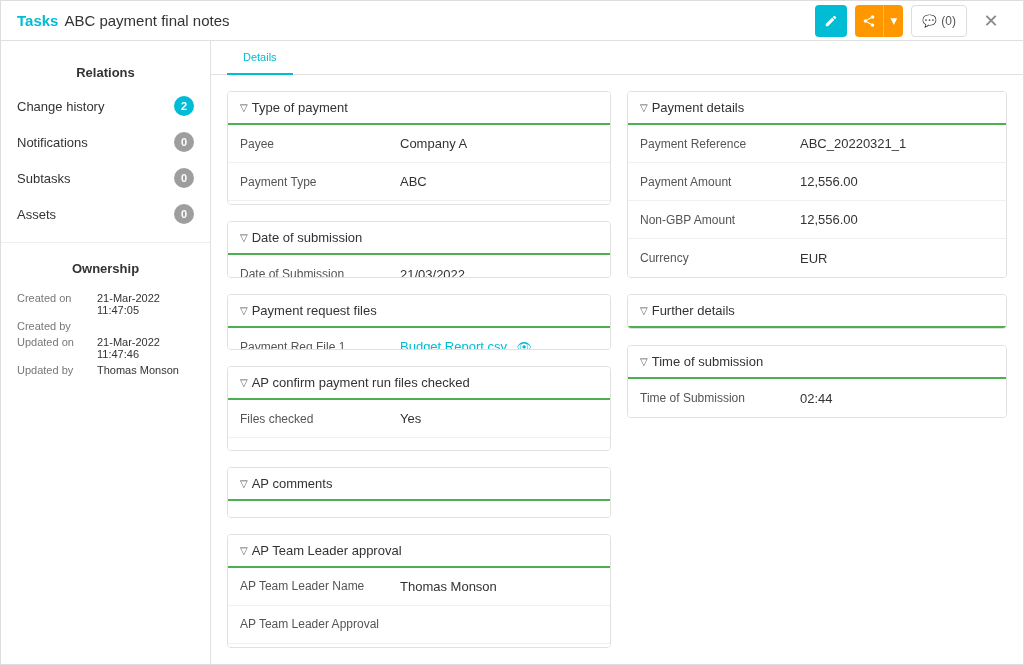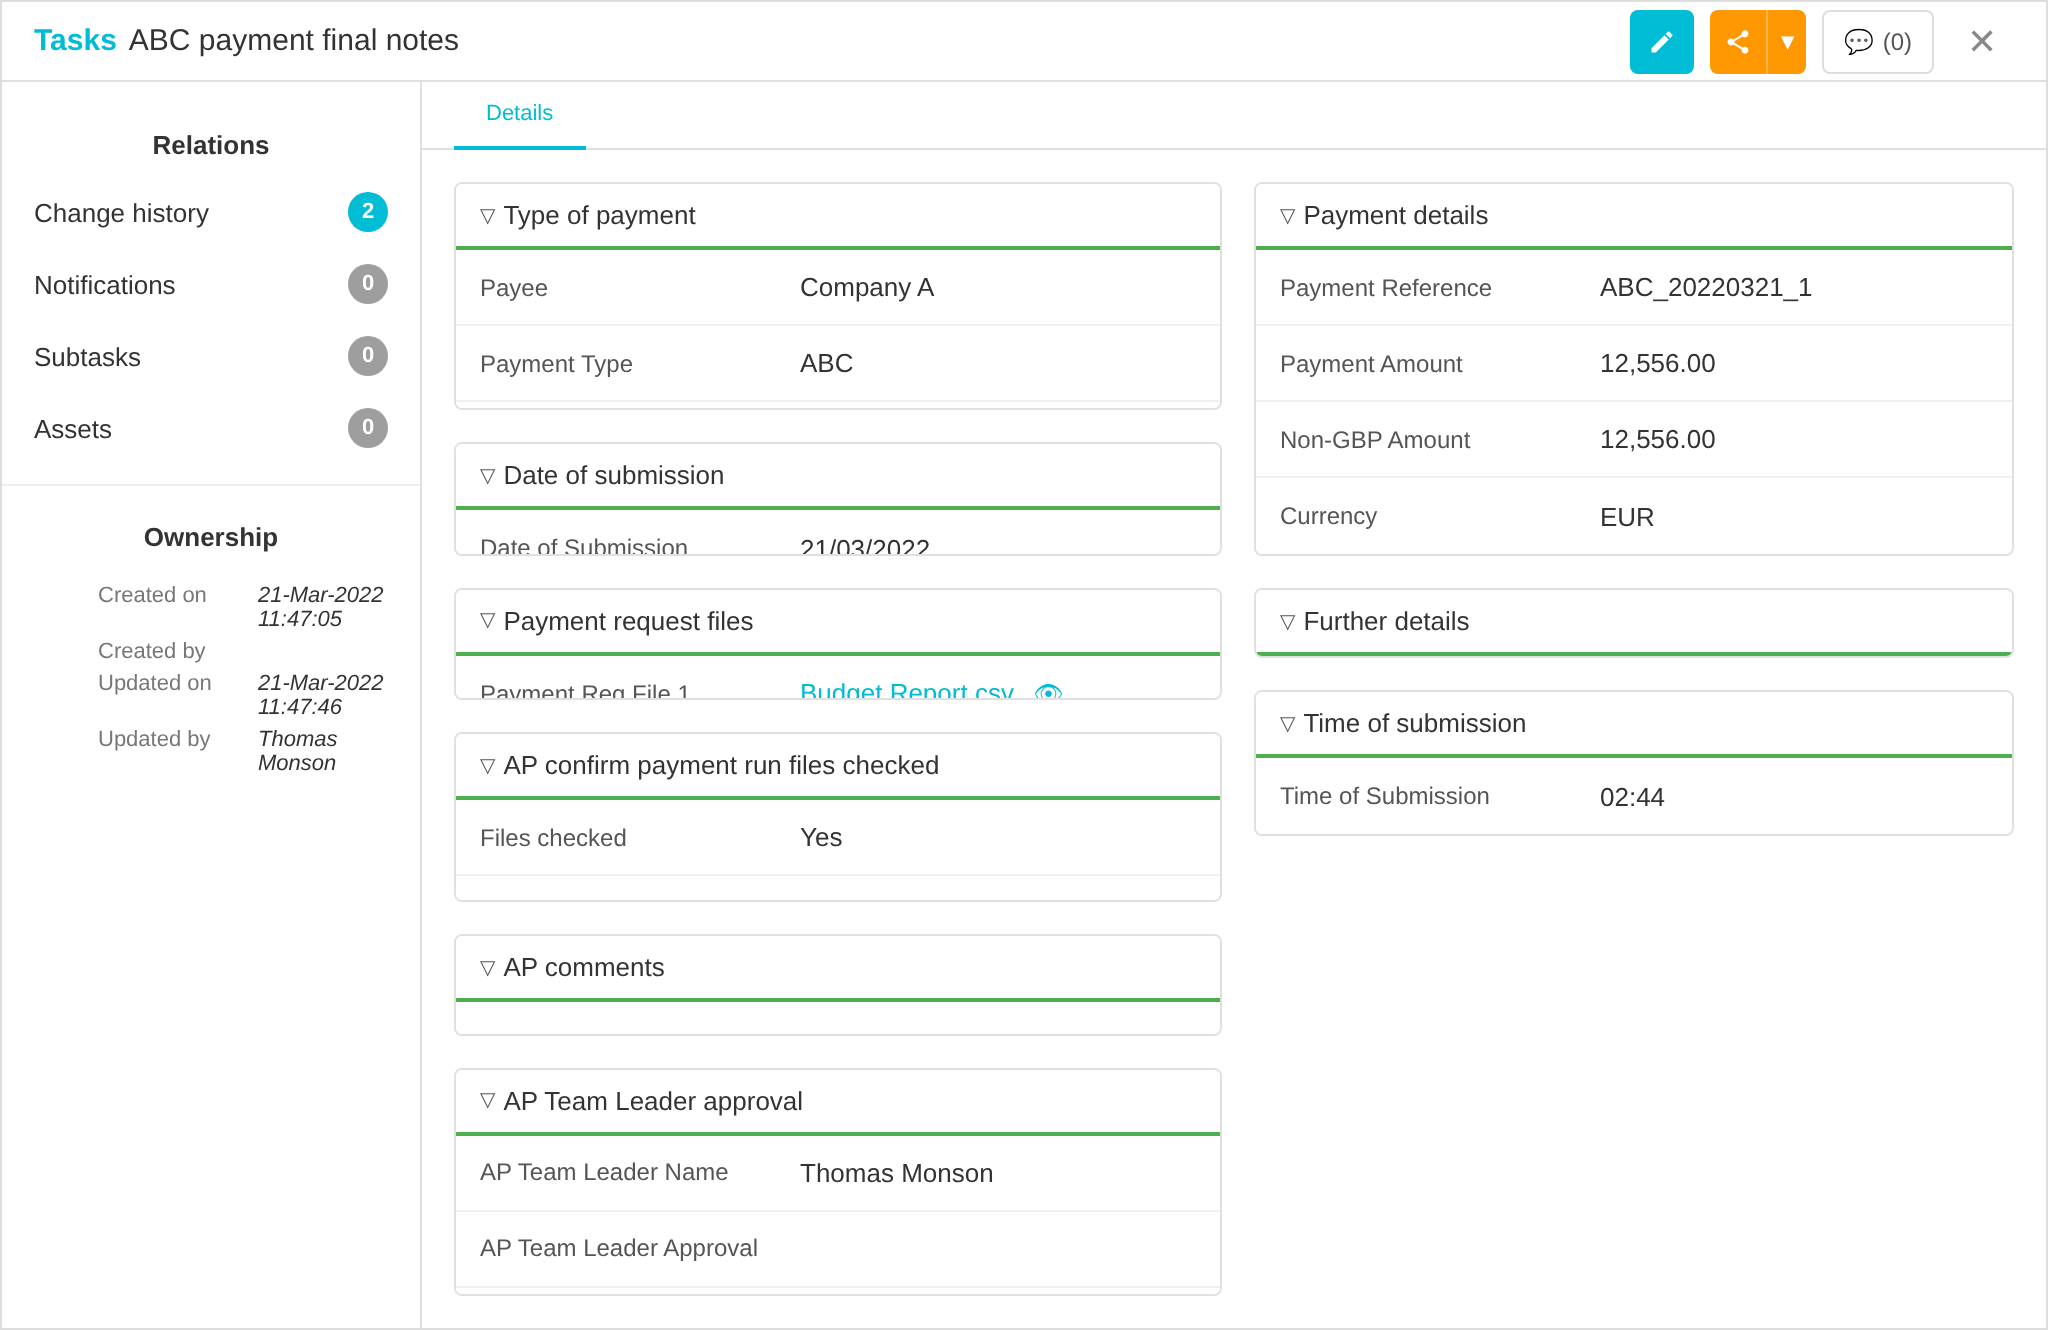--- a/index.html
+++ b/index.html
@@ -25,24 +25,24 @@
 
     
     .sidebar { width: 210px; min-width: 210px; border-right: 1px solid #e0e0e0; padding: 16px 0; display: flex; flex-direction: column; overflow-y: auto; }
     .sidebar-section-title { font-weight: 600; font-size: 13px; text-align: center; padding: 8px 4px; color: #333; }
     .sidebar-item { display: flex; align-items: center; padding: 8px 16px; cursor: pointer; }
     .sidebar-item-label { flex: 1; font-size: 13px; color: #333; }
     .badge { border-radius: 50%; width: 20px; height: 20px; display: flex; align-items: center; justify-content: center; font-size: 11px; font-weight: 600; color: white; }
     .badge-teal { background: #00bcd4; }
     .badge-gray { background: #9e9e9e; }
     .sidebar-divider { border: none; border-top: 1px solid #eee; margin: 10px 0; }
-    .ownership-section { padding: 8px 16px; margin-left: 32px; }
+    .ownership-section { padding: 8px 16px; }
     .ownership-row { display: flex; align-items: baseline; margin-bottom: 4px; }
     .ownership-key { font-size: 11px; color: #777; width: 80px; min-width: 80px; }
-    .ownership-val { font-size: 11px; color: #333; font-style: italic; }
+    .ownership-val { font-size: 11px; color: #333; }
 
     
     .main-content { flex: 1; display: flex; flex-direction: column; overflow: hidden; }
     .tabs { display: flex; border-bottom: 1px solid #e0e0e0; padding: 0 16px; background: #fff; }
     .tab { padding: 10px 16px; cursor: pointer; font-size: 11px; color: #555; border-bottom: 2px solid transparent; margin-bottom: -1px; }
     .tab.active { color: #00bcd4; border-bottom-color: #00bcd4; font-weight: 500; }
 
     .content-area { flex: 1; overflow-y: auto; padding: 16px; display: flex; gap: 16px; }
     .col-left { flex: 1; display: flex; flex-direction: column; gap: 16px; }
     .col-right { width: 380px; min-width: 380px; display: flex; flex-direction: column; gap: 16px; }

